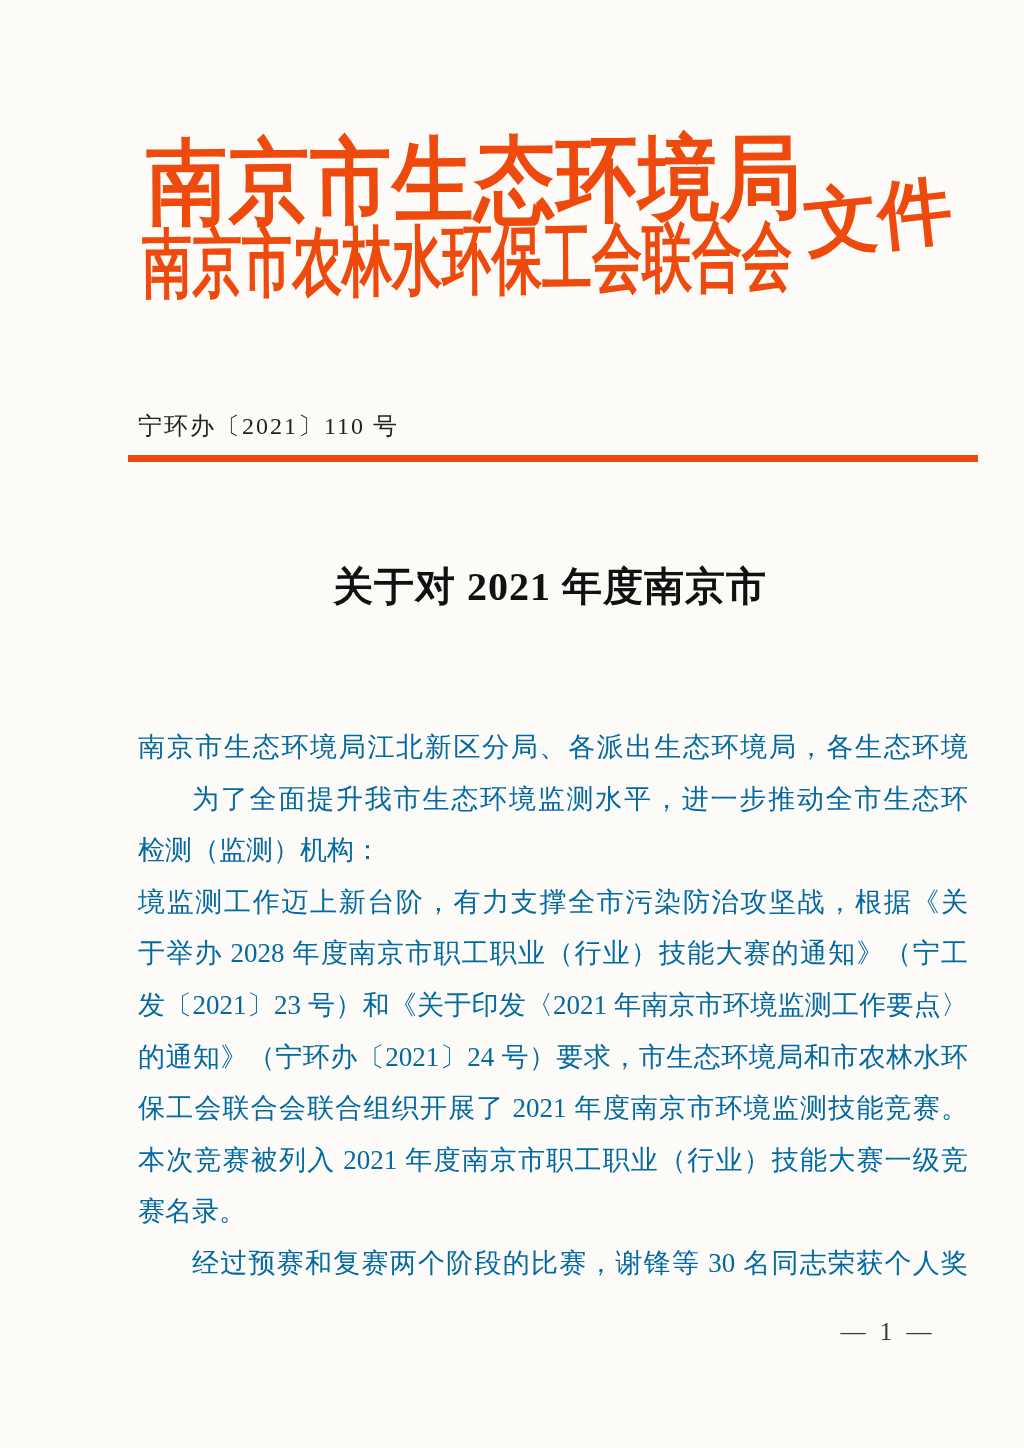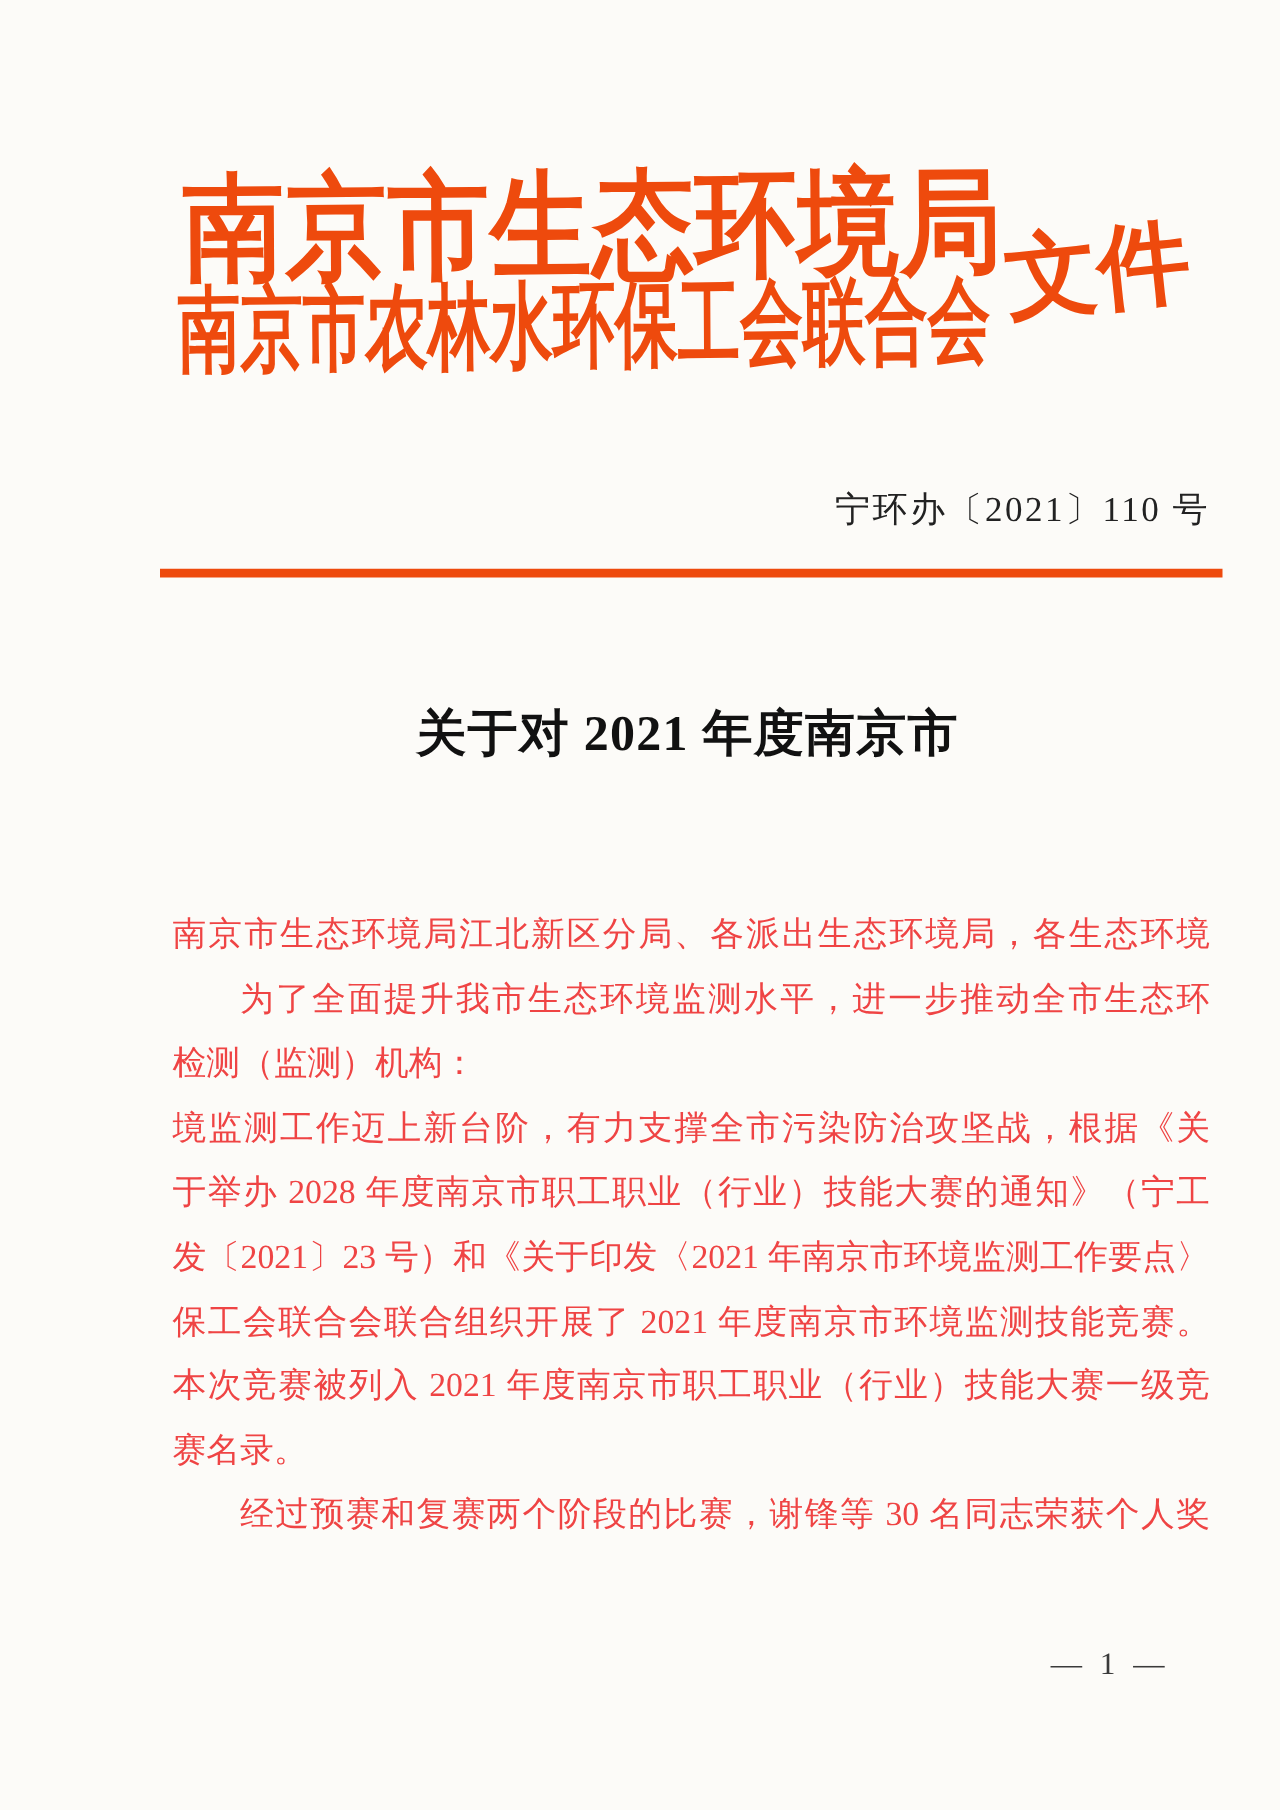--- a/index.html
+++ b/index.html
@@ -35,42 +35,42 @@
   }
   .doctype {
     position: absolute; left: 766px; top: 180px;
     font-size: 74px; font-weight: bold; line-height: 74px;
     color: var(--accent, #ee4a0d);
     transform: rotate(-6deg);
     transform-origin: center;
     white-space: nowrap;
   }
   .docnum {
-    position: absolute; left: 100px; top: 389px; width: 830px;
-    text-align: right;
-    font-size: 28px; letter-spacing: 2px;
+    position: absolute; left: 100px; top: 410px; width: 830px;
+    text-align: left;
+    font-size: 24px; letter-spacing: 2px;
     color: #222;
   }
   .redline {
     position: absolute; left: 90px; top: 455px;
     width: 850px; height: 7px;
     background: var(--accent, #ee4a0d);
   }
   .title {
     position: absolute; left: 60px; top: 556px; width: 904px;
     text-align: center;
     font-size: 40px; font-weight: bold;
     line-height: 62px; letter-spacing: 1px;
     color: #111;
     font-family: Liberation Serif, serif;
   }
   .body-lines {
     position: absolute; left: 100px; top: 722px; width: 830px;
     font-size: 27px; line-height: 51.6px;
-    color: #ef4444;
+    color: #0369a1;
   }
   .body-line { text-align: left; }
   .body-line.justify {
     text-align: justify;
     text-align-last: justify;
     text-justify: inter-ideograph;
   }
   .body-line.indent { text-indent: 2em; }
   .pagenum {
     position: absolute; left: 770px; top: 1318px; width: 160px;
@@ -98,20 +98,21 @@
     <div>关于对 2021 年度南京市</div>
   </div>
 
   <div class="body-lines">
       <div class="body-line justify">南京市生态环境局江北新区分局、各派出生态环境局，各生态环境</div>
       <div class="body-line justify indent">为了全面提升我市生态环境监测水平，进一步推动全市生态环</div>
       <div class="body-line">检测（监测）机构：</div>
       <div class="body-line justify">境监测工作迈上新台阶，有力支撑全市污染防治攻坚战，根据《关</div>
       <div class="body-line justify">于举办 2028 年度南京市职工职业（行业）技能大赛的通知》（宁工</div>
       <div class="body-line justify">发〔2021〕23 号）和《关于印发〈2021 年南京市环境监测工作要点〉</div>
+      <div class="body-line justify">的通知》（宁环办〔2021〕24 号）要求，市生态环境局和市农林水环</div>
       <div class="body-line justify">保工会联合会联合组织开展了 2021 年度南京市环境监测技能竞赛。</div>
       <div class="body-line justify">本次竞赛被列入 2021 年度南京市职工职业（行业）技能大赛一级竞</div>
       <div class="body-line">赛名录。</div>
       <div class="body-line justify indent">经过预赛和复赛两个阶段的比赛，谢锋等 30 名同志荣获个人奖</div>
     </div>
 
   <div class="pagenum">— 1 —</div>
 
 </div>
 

